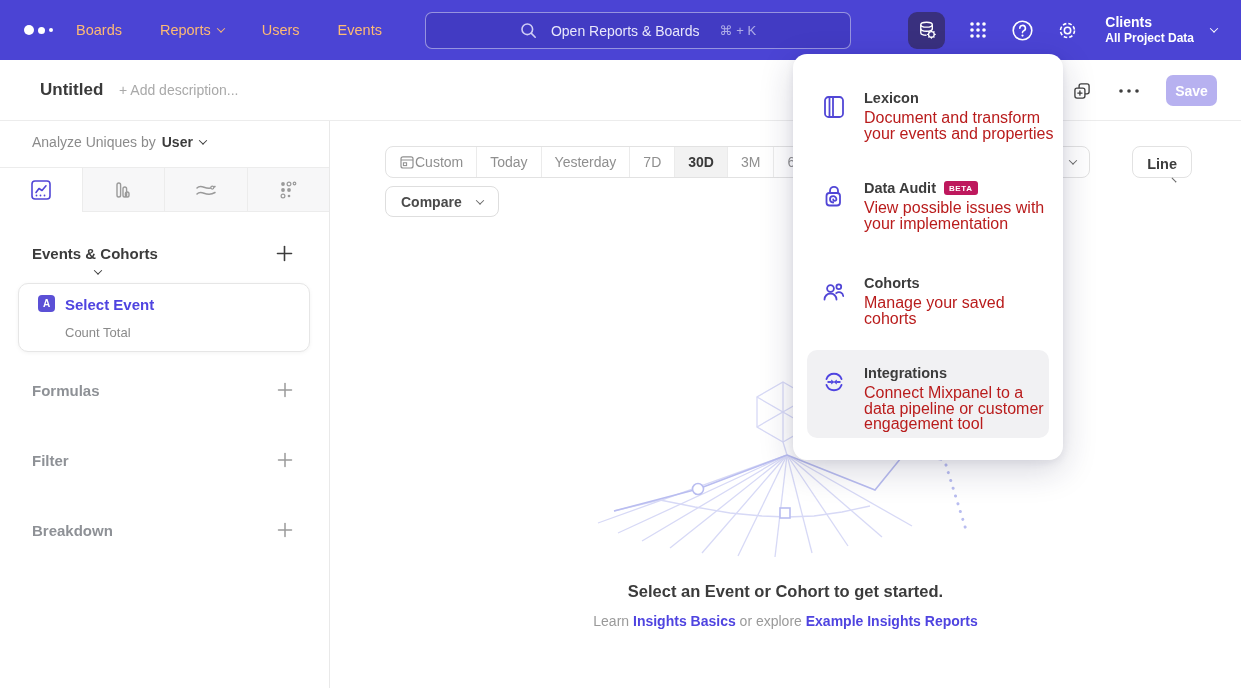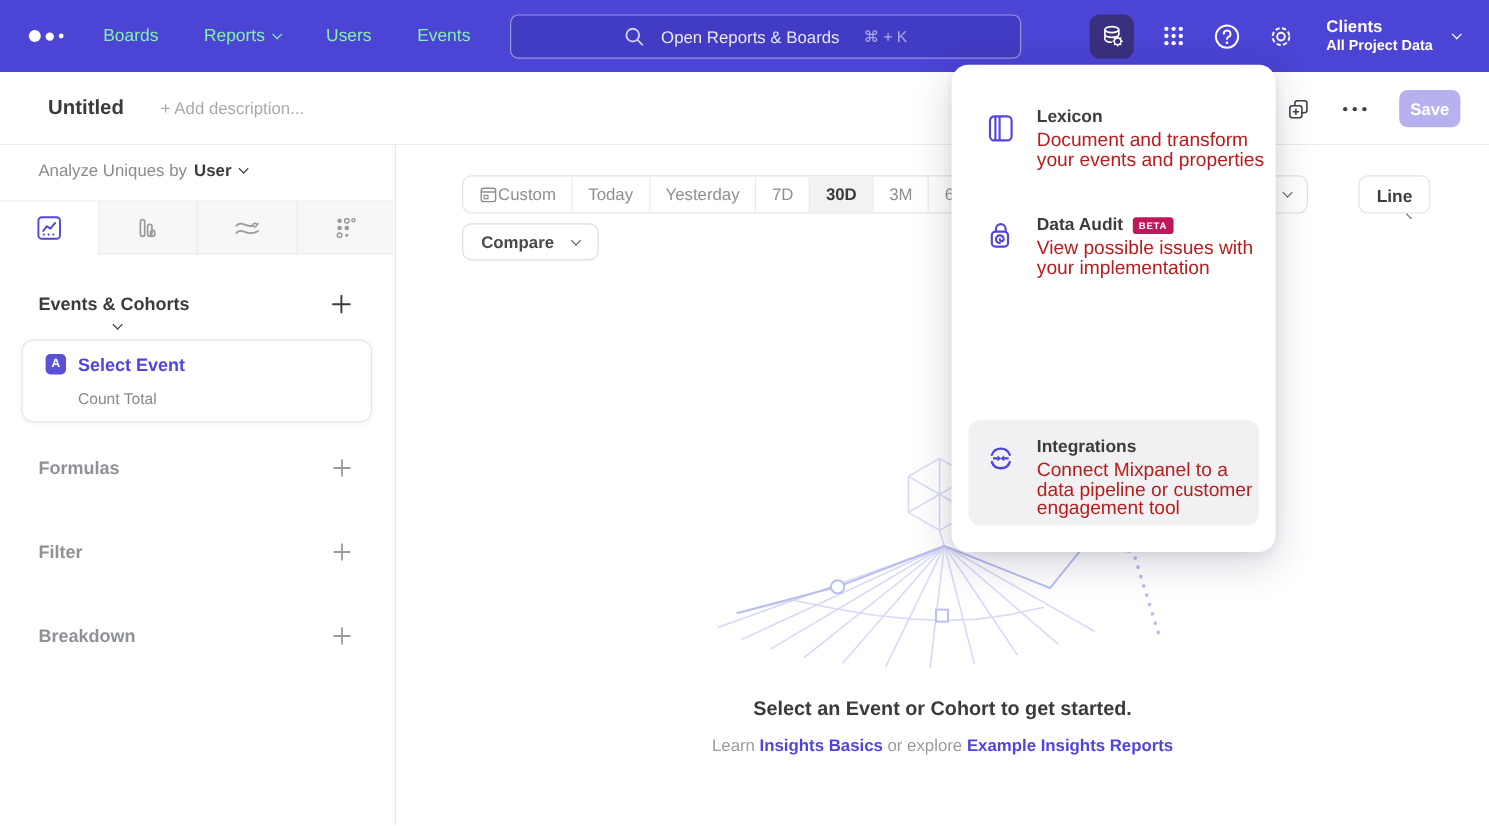--- a/index.html
+++ b/index.html
@@ -6,36 +6,36 @@
   html,body { background:#fff; }
   body { font-family:"Liberation Sans", sans-serif; }
   .app { position:relative; width:1241px; height:688px; background:#fff; overflow:hidden; }
 
   
   .topnav { position:absolute; left:0; top:0; width:1241px; height:60px; background:#4b44d4; display:flex; align-items:center; }
   .logo { display:flex; align-items:center; gap:4px; margin-left:24px; width:44px; }
   .logo .d1{width:10px;height:10px;border-radius:50%;background:#fff;}
   .logo .d2{width:7px;height:7px;border-radius:50%;background:#fff;}
   .logo .d3{width:4px;height:4px;border-radius:50%;background:#fff;}
-  .navitems { display:flex; align-items:center; gap:38px; margin-left:18px; color:#86efac; font-size:14.5px; font-weight:500; }
+  .navitems { display:flex; align-items:center; gap:38px; margin-left:8px; color:#fdba74; font-size:14.5px; font-weight:500; }
   .navitem { display:flex; align-items:center; cursor:pointer; }
   .chev { display:inline-block; width:6px; height:6px; border-right:1.6px solid currentColor; border-bottom:1.6px solid currentColor; transform:rotate(45deg) translate(-1px,-1px); margin-left:7px; }
   .searchbar { position:absolute; left:425px; top:12px; width:426px; height:37px; background:rgba(28,22,120,0.18); border:1px solid rgba(255,255,255,0.45); border-radius:7px; display:flex; align-items:center; justify-content:center; gap:14px; color:#e8e7fb; font-size:14px; cursor:text; }
   .searchbar .shortcut { opacity:0.65; font-size:13px; margin-left:6px; }
   .nav-right { position:absolute; right:0; top:0; height:60px; display:flex; align-items:center; gap:22px; padding-right:24px; }
   .iconbtn { display:flex; align-items:center; justify-content:center; cursor:pointer; }
   .dbbtn { width:37px; height:37px; background:#39307e; border-radius:9px; }
   .clients { display:flex; align-items:center; gap:10px; color:#fff; cursor:pointer; margin-left:4px;justify-content:center; }
   .clients .org { font-size:14px; font-weight:700; line-height:17px; }
   .clients .proj { font-size:12px; font-weight:700; line-height:15px; }
 
   
   .rheader { position:absolute; left:0; top:60px; width:1241px; height:61px; background:#fff; border-bottom:1px solid #ececec; }
   .rtitle { position:absolute; left:40px; top:20px; font-size:17px; font-weight:700; color:#3a3a3a; }
-  .rdesc { position:absolute; left:134px; top:22px; font-size:14px; color:#a9a9a9; cursor:text; }
+  .rdesc { position:absolute; left:119px; top:22px; font-size:14px; color:#a9a9a9; cursor:text; }
   .hicons { position:absolute; right:24px; top:0; height:61px; display:flex; align-items:center; gap:26px; }
   .savebtn { width:51px; height:31px; background:#b7b1f0; color:#fff; font-size:14px; font-weight:600; border:none; border-radius:7px; cursor:default; }
 
   
   .sidebar { position:absolute; left:0; top:121px; width:330px; bottom:0; background:#fff; border-right:1px solid #e9e9e9; }
   .analyze { position:absolute; left:32px; top:13px; font-size:14px; color:#8b8b8b; display:flex; align-items:center; gap:6px; }
   .analyze b { color:#3c3c3c; font-weight:700; display:flex; align-items:center; cursor:pointer; }
   .tabs { position:absolute; left:0; top:46px; width:329px; height:45px; display:flex; border-top:1px solid #ececec; }
   .tab { flex:1; display:flex; align-items:center; justify-content:center; background:#f7f7f8; border-left:1px solid #ececec; border-bottom:1px solid #ececec; cursor:pointer; }
   .tab:first-child { border-left:none; }
@@ -397,20 +397,36 @@
       </span>
       <span>
         <div class="tt">
           <span>Data Audit</span>
           <span class="beta">BETA</span>
         </div>
         <div class="ds">View possible issues with your implementation</div>
       </span>
     </div>
 
+    <div class="mi" style="top:221px;">
+      <span class="ic">
+        <svg width="26" height="26" viewBox="0 0 26 26">
+            <circle cx="9.5" cy="9.5" r="3.4" fill="none" stroke="#5146d6" stroke-width="1.8"></circle>
+            <path d="M3.5 20.5 a6 6 0 0 1 12 0" fill="none" stroke="#5146d6" stroke-width="1.8" stroke-linecap="round"></path>
+            <circle cx="17.8" cy="7.8" r="2.4" fill="none" stroke="#5146d6" stroke-width="1.8"></circle>
+            <path d="M15.2 14.2 a4.2 4.2 0 0 1 7 2.8" fill="none" stroke="#5146d6" stroke-width="1.8" stroke-linecap="round"></path>
+          </svg>
+      </span>
+      <span>
+        <div class="tt">
+            <span>Cohorts</span>
+          </div>
+        <div class="ds">Manage your saved cohorts</div>
+      </span>
+    </div>
 
     <div class="hl"></div>
     <div class="mi mi4" style="top:296px;">
       <span class="ic">
         <svg width="26" height="26" viewBox="0 0 26 26">
             <path d="M5.5 10 a8 8 0 0 1 15 0" fill="none" stroke="#4f44e0" stroke-width="1.9" stroke-linecap="round"></path>
             <path d="M20.5 16 a8 8 0 0 1 -15 0" fill="none" stroke="#4f44e0" stroke-width="1.9" stroke-linecap="round"></path>
             <line x1="6.5" y1="13" x2="10.5" y2="13" stroke="#4f44e0" stroke-width="1.9"></line>
             <polygon points="10.2,10.6 13.4,13 10.2,15.4" fill="#4f44e0"></polygon>
             <line x1="19.5" y1="13" x2="15.5" y2="13" stroke="#4f44e0" stroke-width="1.9"></line>

